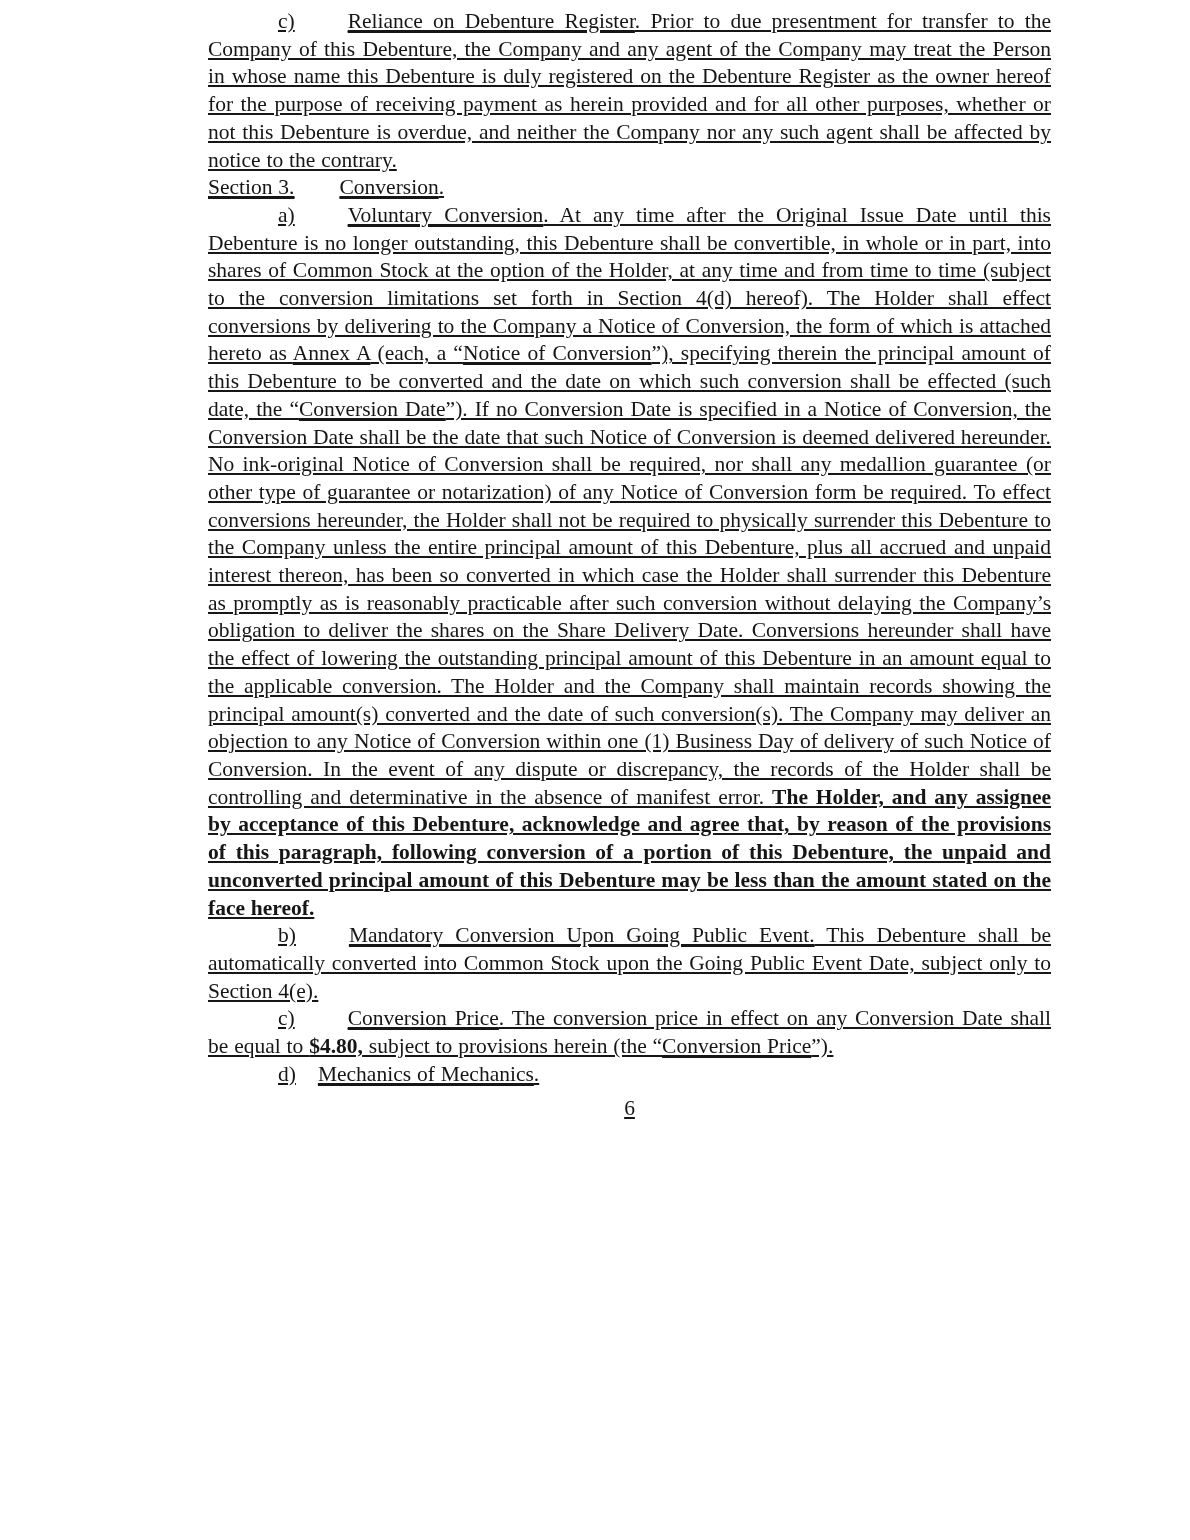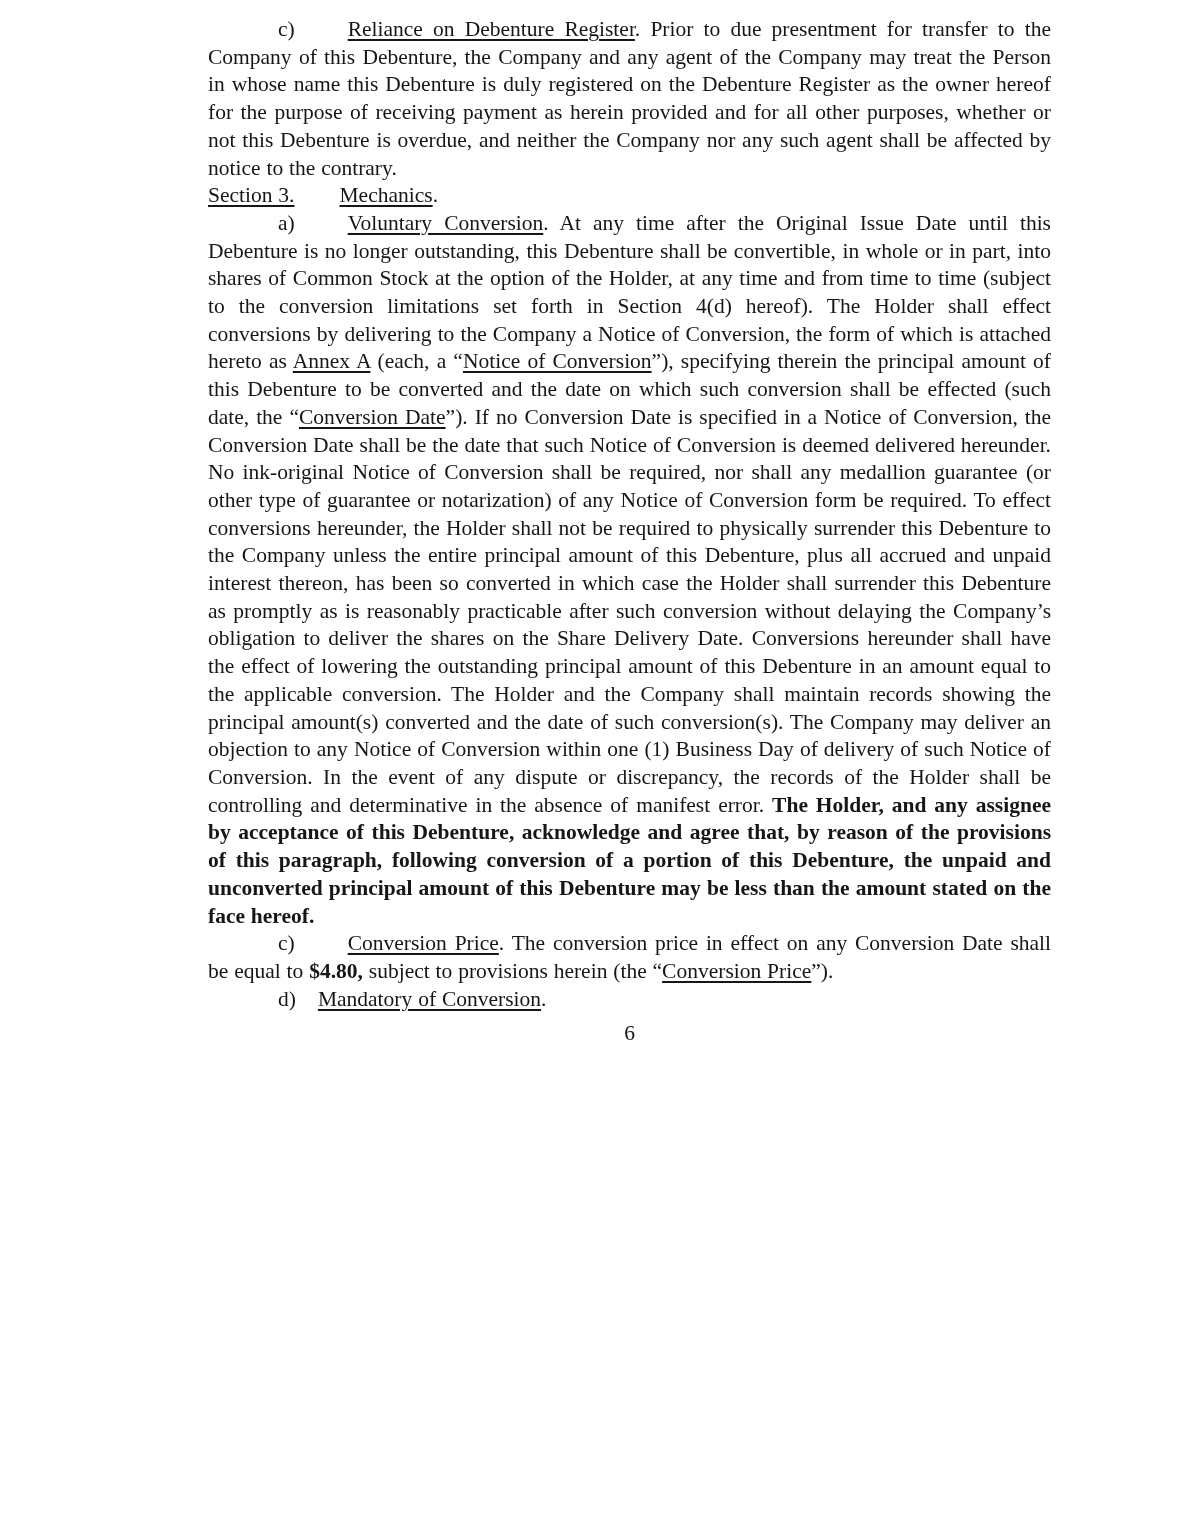--- a/index.html
+++ b/index.html
@@ -12,22 +12,23 @@
     width: 1190px;
     height: 1540px;
     background: #ffffff;
     font-family: "Liberation Serif", "DejaVu Serif", serif;
     color: #161616;
     overflow: hidden;
   }
   .doc {
     position: absolute;
     left: 208px;
-    top: 16px;
+    top: 8px;
     width: 843px;
+    text-decoration: underline;
   }
   .doc p {
     margin: 0;
     padding: 0;
     text-align: justify;
     font-size: 21.5px;
     line-height: 27.7px;
     word-spacing: 0.5px;
   }
   
@@ -50,19 +51,20 @@
     font-size: 21.5px;
     line-height: 27.7px;
   }
 </style>
 </head>
 <body>
 
 <div class="page" style="background: rgb(255, 255, 255); color: rgb(22, 22, 22);">
   <div class="doc">
     <p class="p0"><span>c)</span><span class="tab" style="width: 53px;"></span><span class="u">Reliance on Debenture Register</span><span>. Prior to due presentment for transfer to the Company of this Debenture, the Company and any agent of the Company may treat the Person in whose name this Debenture is duly registered on the Debenture Register as the owner hereof for the purpose of receiving payment as herein provided and for all other purposes, whether or not this Debenture is overdue, and neither the Company nor any such agent shall be affected by notice to the contrary.</span></p>
-    <p class="p1"><span class="u">Section 3.</span><span class="tab" style="width: 45px;"></span><span class="u">Mechanics</span><span>.</span></p>
+    <p class="p1"><span class="u">Section 3.</span><span class="tab" style="width: 45px;"></span><span class="u">Conversion</span><span>.</span></p>
     <p class="p2"><span>a)</span><span class="tab" style="width: 53px;"></span><span class="u">Voluntary Conversion</span><span>. At any time after the Original Issue Date until this Debenture is no longer outstanding, this Debenture shall be convertible, in whole or in part, into shares of Common Stock at the option of the Holder, at any time and from time to time (subject to the conversion limitations set forth in Section 4(d) hereof).  The Holder shall effect conversions by delivering to the Company a Notice of Conversion, the form of which is attached hereto as </span><span class="u">Annex A</span><span> (each, a “</span><span class="u">Notice of Conversion</span><span>”), specifying therein the principal amount of this Debenture to be converted and the date on which such conversion shall be effected (such date, the “</span><span class="u">Conversion Date</span><span>”).  If no Conversion Date is specified in a Notice of Conversion, the Conversion Date shall be the date that such Notice of Conversion is deemed delivered hereunder.  No ink-original Notice of Conversion shall be required, nor shall any medallion guarantee (or other type of guarantee or notarization) of any Notice of Conversion form be required.  To effect conversions hereunder, the Holder shall not be required to physically surrender this Debenture to the Company unless the entire principal amount of this Debenture, plus all accrued and unpaid interest thereon, has been so converted in which case the Holder shall surrender this Debenture as promptly as is reasonably practicable after such conversion without delaying the Company’s obligation to deliver the shares on the Share Delivery Date. Conversions hereunder shall have the effect of lowering the outstanding principal amount of this Debenture in an amount equal to the applicable conversion.  The Holder and the Company shall maintain records showing the principal amount(s) converted and the date of such conversion(s).  The Company may deliver an objection to any Notice of Conversion within one (1) Business Day of delivery of such Notice of Conversion.  In the event of any dispute or discrepancy, the records of the Holder shall be controlling and determinative in the absence of manifest error. </span><span class="b">The Holder, and any assignee by acceptance of this Debenture, acknowledge and agree that, by reason of the provisions of this paragraph, following conversion of a portion of this Debenture, the unpaid and unconverted principal amount of this Debenture may be less than the amount stated on the face hereof.</span></p>
+    <p class="p3"><span>b)</span><span class="tab" style="width: 53px;"></span><span class="u">Mandatory Conversion Upon Going Public Event.</span><span> This Debenture shall be automatically converted into Common Stock upon the Going Public Event Date, subject only to Section 4(e).</span></p>
     <p class="p4"><span>c)</span><span class="tab" style="width: 53px;"></span><span class="u">Conversion Price</span><span>.  The conversion price in effect on any Conversion Date shall be equal to </span><span class="b">$4.80,</span><span> subject to provisions herein (the “</span><span class="u">Conversion Price</span><span>”).</span></p>
-    <p class="p5"><span>d)</span><span class="tab" style="width: 22px;"></span><span class="u">Mandatory of Conversion</span><span>.</span></p>
+    <p class="p5"><span>d)</span><span class="tab" style="width: 22px;"></span><span class="u">Mechanics of Mechanics</span><span>.</span></p>
     <div class="pageno">6</div>
   </div>
 </div>
 
 </body></html>

